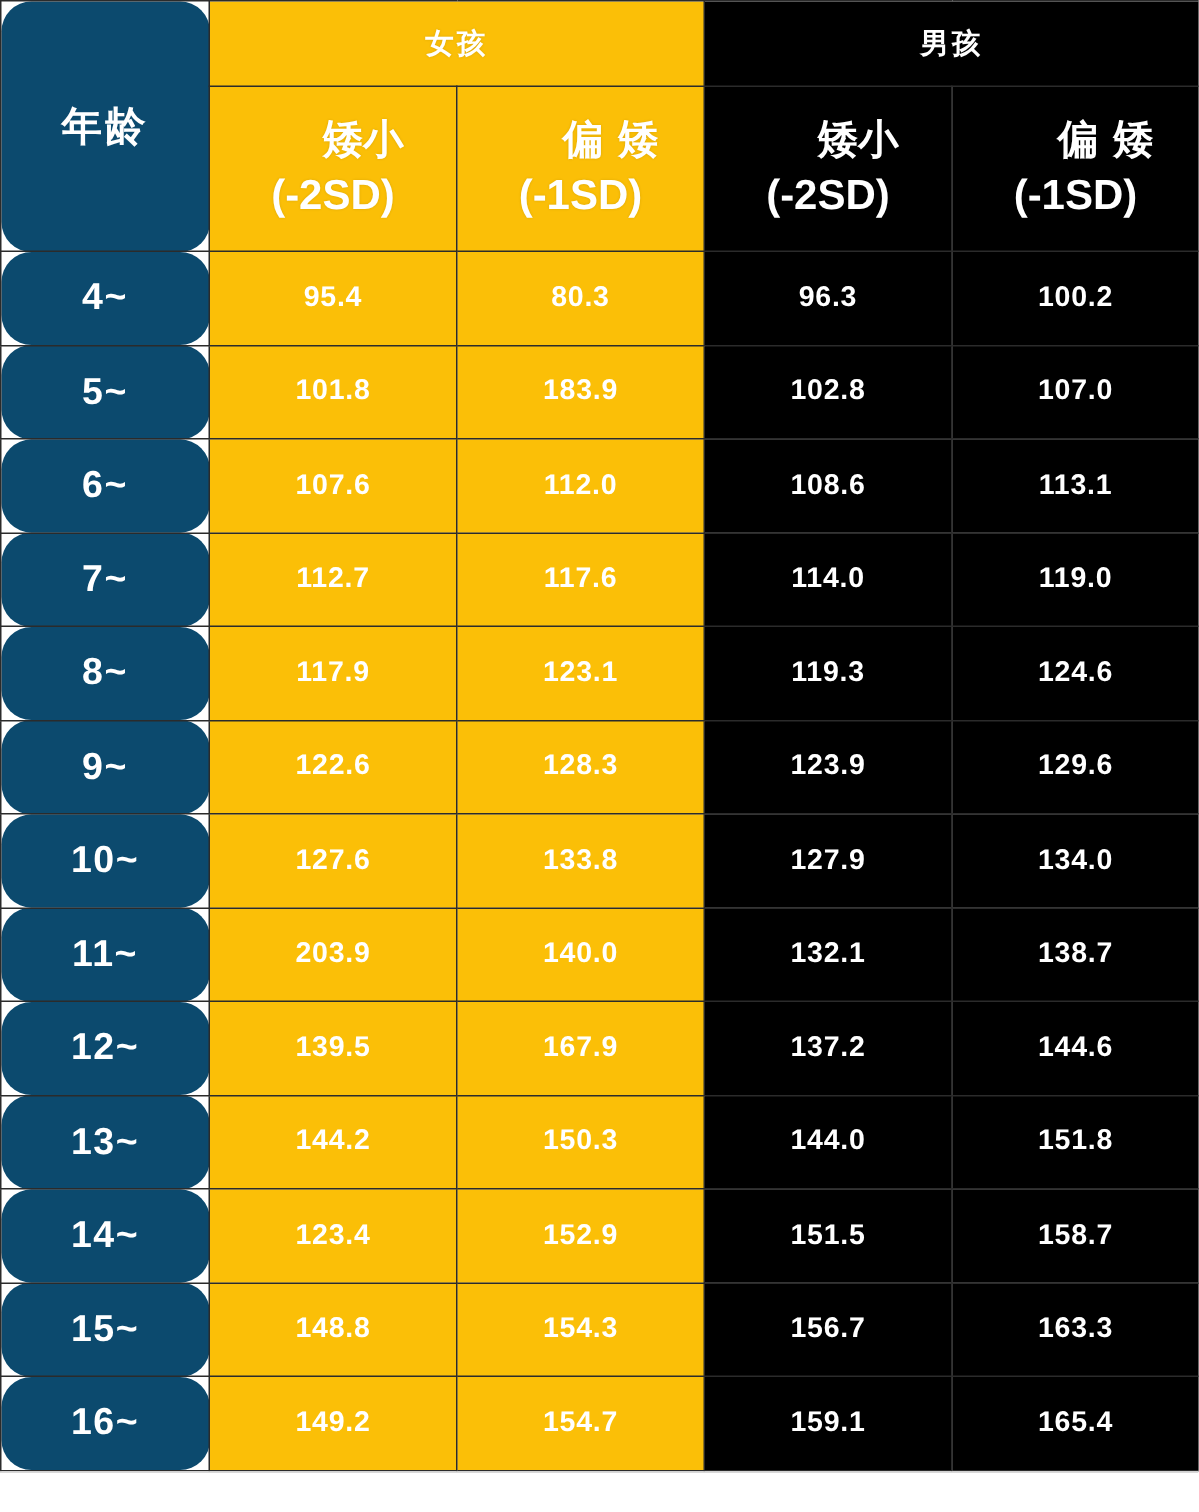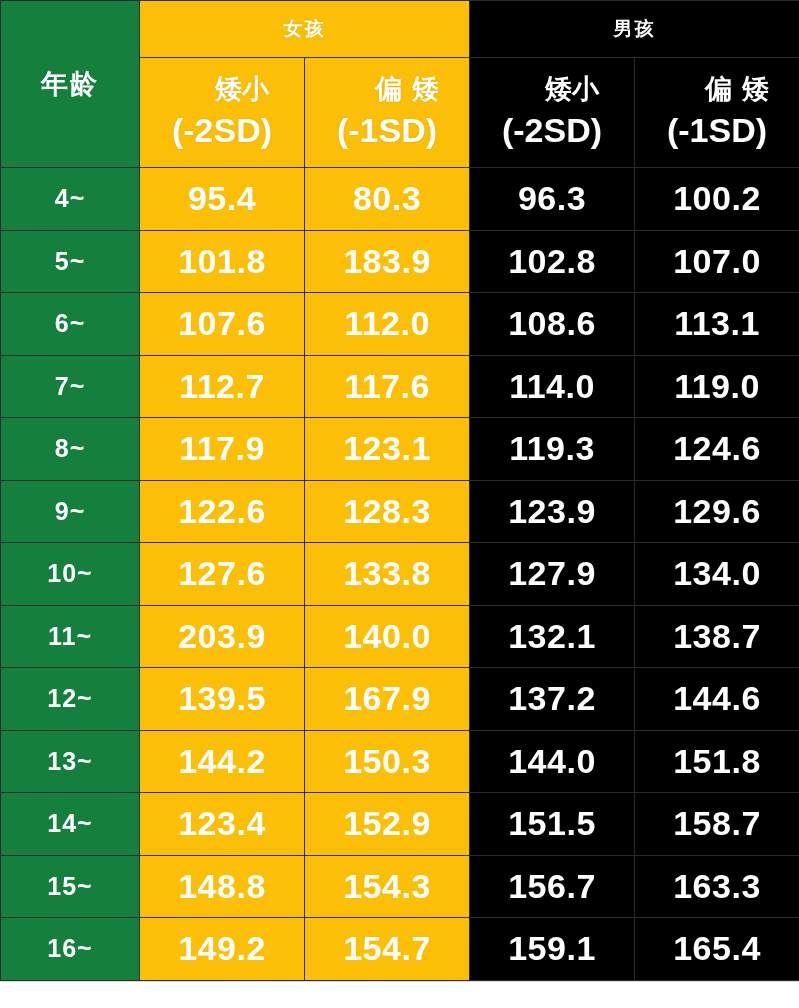--- a/index.html
+++ b/index.html
@@ -31,23 +31,24 @@
     font-weight: bold;
     box-sizing: border-box;
   }
 
   
   .col-age   { width: 139px; }
   .col-data  { width: 165px; }
 
   
   .c-age {
-    background: #15803d;
+    background: #0c4a6e;
     border-left-color: #9a9a9a;
     border-top-color: #9a9a9a;
+    border-radius: 20px;
   }
   .c-girl  { background: #FBBF07; }
   .c-boy   { background: #000000; }
 
   
   .grp-row { height: 57px; }
   .grp-cell {
     font-size: 19px;
     letter-spacing: 2px;
     text-shadow: 0 0 2px rgba(0,0,0,0.12);
@@ -55,40 +56,40 @@
 
   
   .sub-row { height: 110px; }
   .sub-cell {
     font-size: 27px;
     line-height: 1.32;
     text-shadow: 0 0 2px rgba(0,0,0,0.12);
   }
   .sub-cell .cn { display: block; padding-left: 40px; }
   .sub-cell .cn.gap { letter-spacing: 10px; text-indent: 10px; }
-  .sub-cell .sd { display: block; font-size: 34px; }
+  .sub-cell .sd { display: block; font-size: 28px; }
 
   
   .age-header {
     font-size: 27px;
     letter-spacing: 2px;
     text-align: left;
     padding-left: 18px;
   }
 
   
   .data-row { height: 62.5px; }
   .age-cell {
     font-size: 25px;
     text-align: left;
     padding-left: 24px;
     letter-spacing: 1px;
   }
   .val-cell {
-    font-size: 34px;
+    font-size: 19px;
     letter-spacing: 0.5px;
   }
 
   .table-bottom-edge {
     width: 799px;
     height: 8px;
     background: #ffffff;
     border-top: 1px solid #d8d8d8;
   }
 </style>

